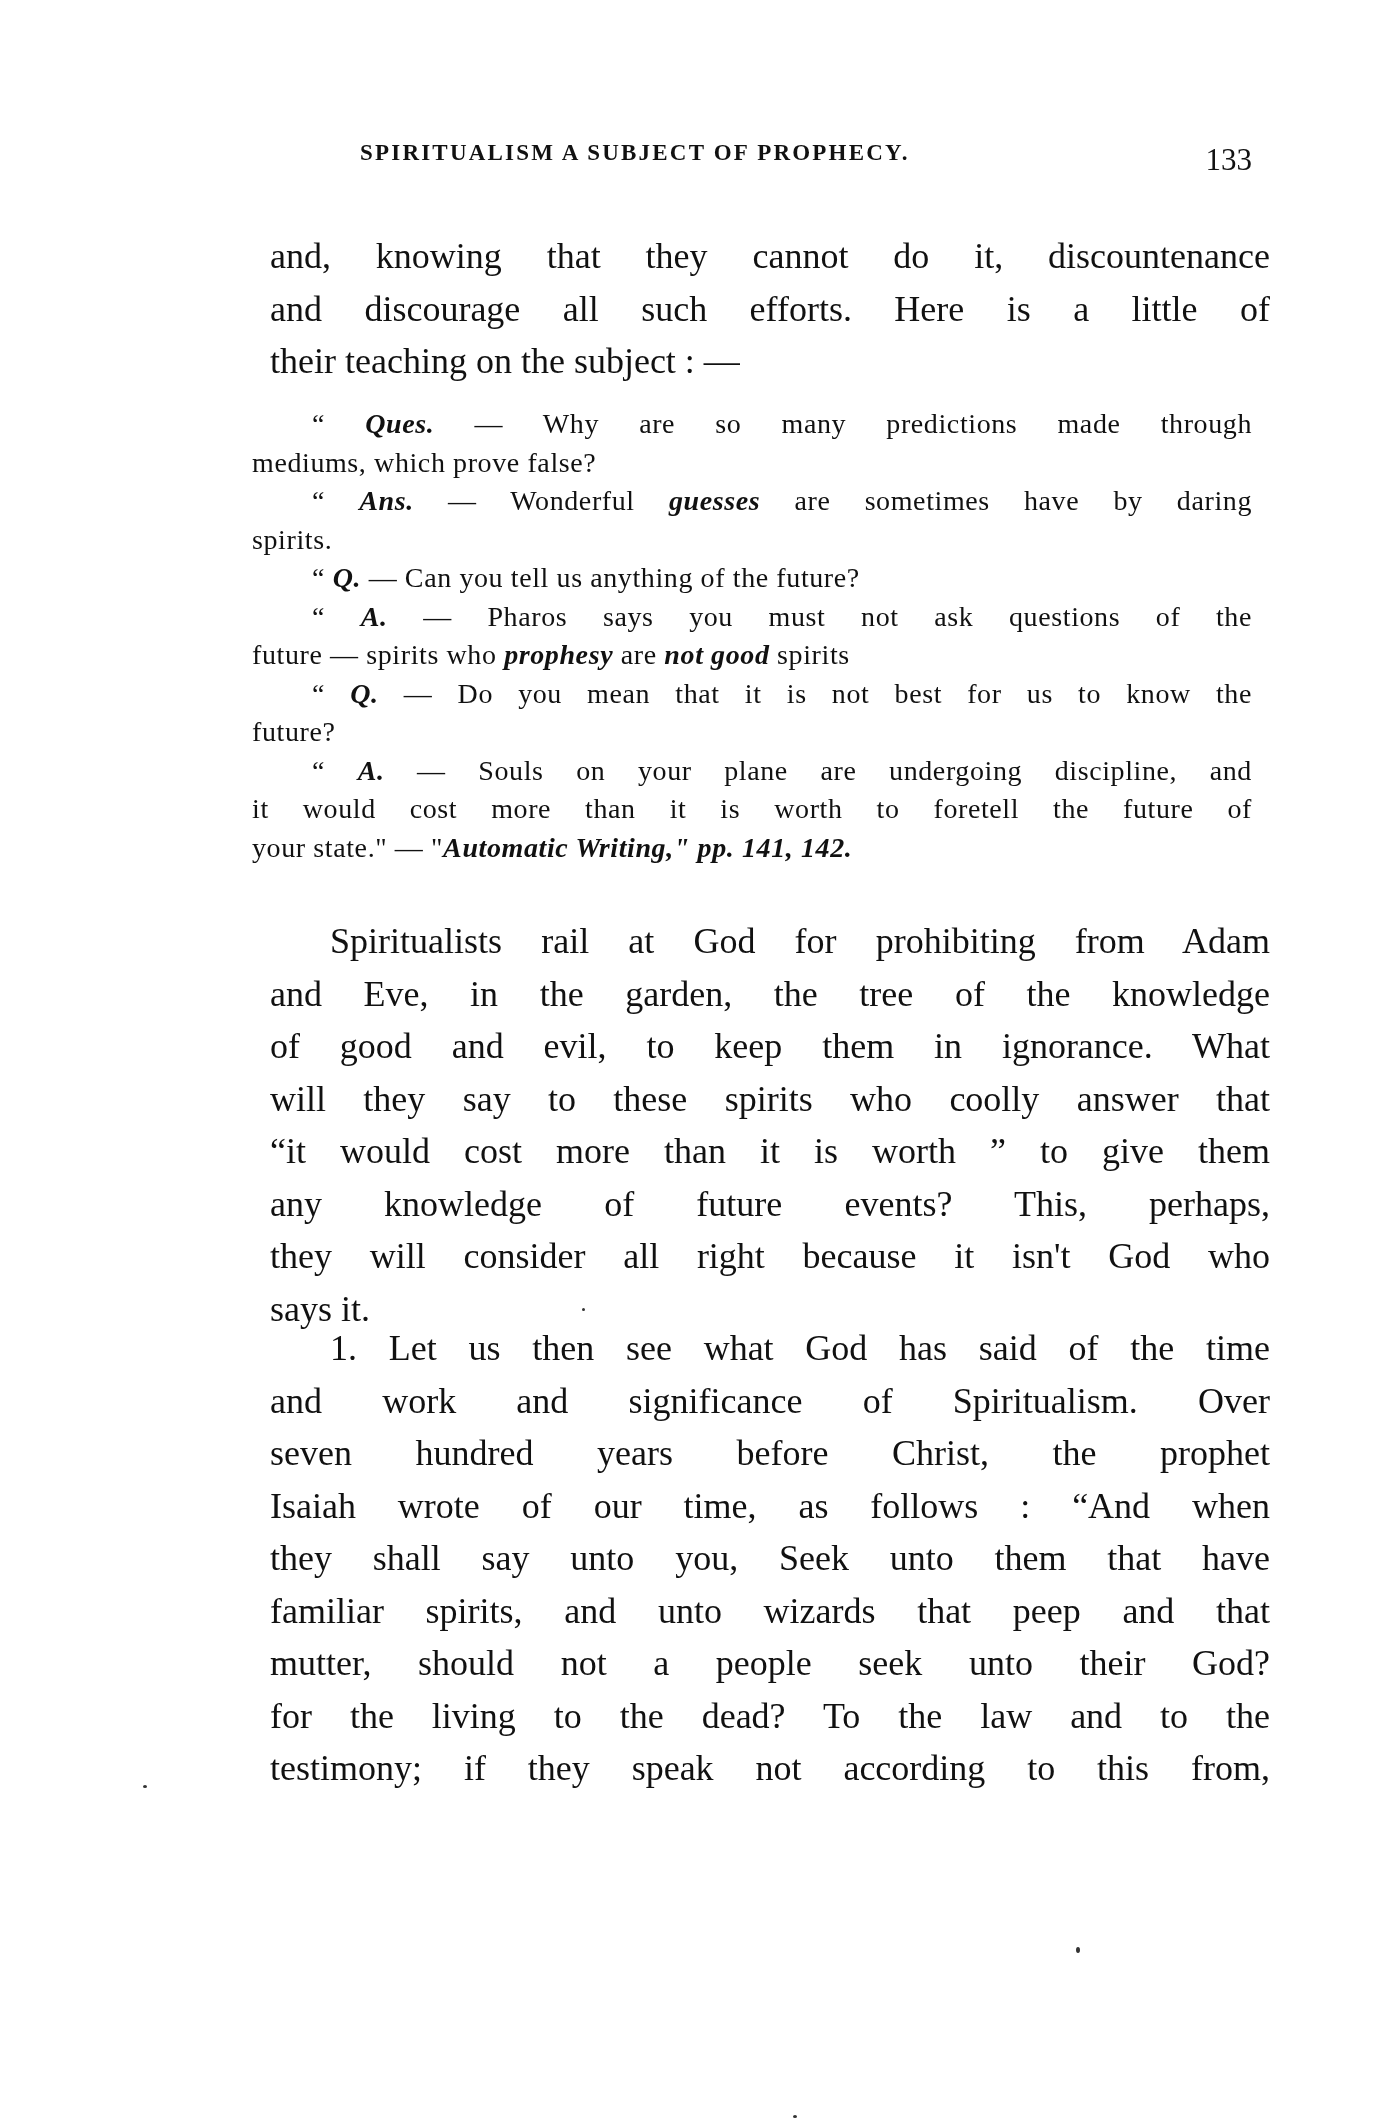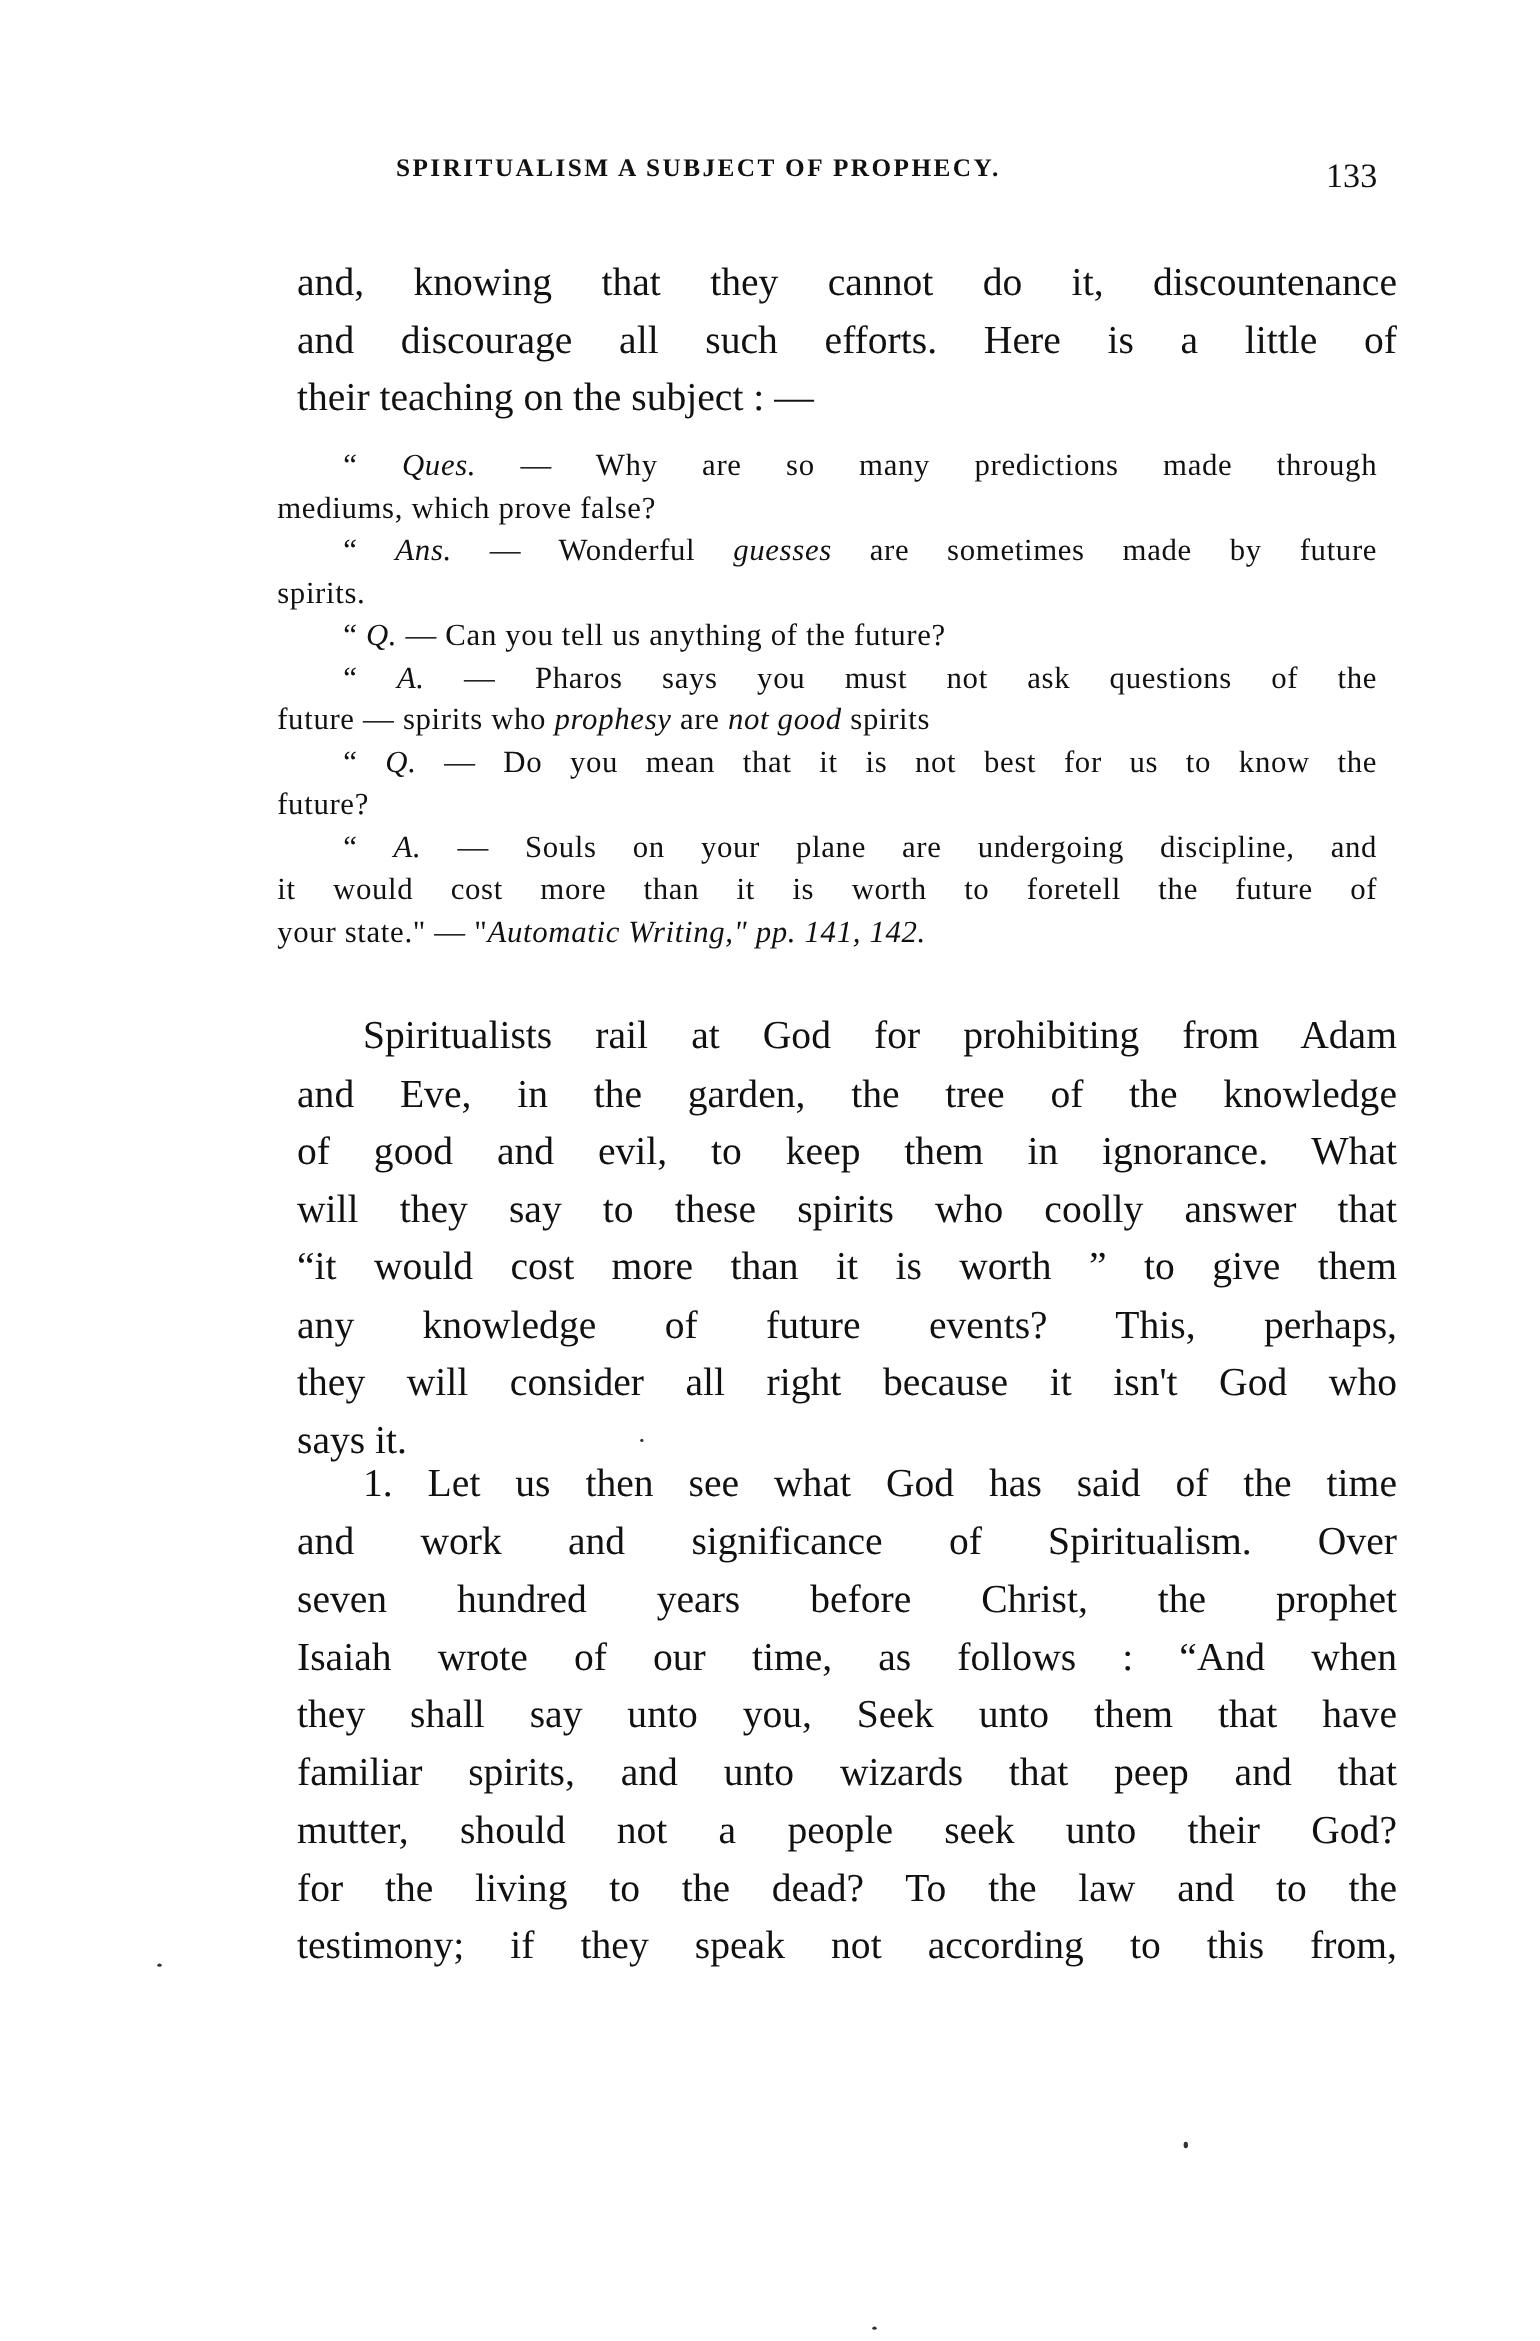--- a/index.html
+++ b/index.html
@@ -11,21 +11,21 @@
   .body { position:absolute; left:0; width:1000px; font-size:36px; line-height:52.5px; text-align:justify;margin-left:18px; }
   .line { display:block; text-align:justify; text-align-last:justify; white-space:nowrap; height:52.5px; }
   .line.last { text-align-last:left; }
   .indent { padding-left:60px; }
   .p1 { top:230px; }
   .quote { position:absolute; left:0; top:405px; width:1000px; font-size:28px; line-height:38.5px; letter-spacing:0.6px; }
   .quote .line { height:38.5px; }
   .quote .indent { padding-left:60px; }
   .p2 { top:915px; }
   .p3 { top:1322px; }
-  i { font-style:italic; }
+  i { font-style:italic;font-weight:bold; }
   .speck { position:absolute; background:#333; border-radius:50%; }
 </style>
 </head>
 <body>
 
 <div class="page">
 
   <div class="running-head">
     <span class="rh-title">SPIRITUALISM A SUBJECT OF PROPHECY.</span>
     <span class="rh-num">133</span>
@@ -34,21 +34,21 @@
   <div class="body p1">
     <span class="line">and, knowing that they cannot do it, discountenance</span>
     <span class="line">and discourage all such efforts.  Here is a little of</span>
     <span class="line last">their teaching on the subject : —</span>
   </div>
 
   <div class="quote">
     <span class="line indent">“ <i>Ques.</i> <span>— Why are so many predictions made through</span></span>
     <span class="line last">mediums, which prove false?</span>
 
-    <span class="line indent">“ <i>Ans.</i> <span>— Wonderful </span><i>guesses</i><span> are sometimes made by future</span></span>
+    <span class="line indent">“ <i>Ans.</i> <span>— Wonderful </span><i>guesses</i><span> are sometimes have by daring</span></span>
     <span class="line last">spirits.</span>
 
     <span class="line indent last">“ <i>Q.</i> <span>— Can you tell us anything of the future?</span></span>
 
     <span class="line indent">“ <i>A.</i> <span>— Pharos says you must not ask questions of the</span></span>
     <span class="line last"><span>future — spirits who </span><i>prophesy</i><span> are </span><i>not good</i><span> spirits</span></span>
 
     <span class="line indent">“ <i>Q.</i> <span>— Do you mean that it is not best for us to know the</span></span>
     <span class="line last">future?</span>
 

